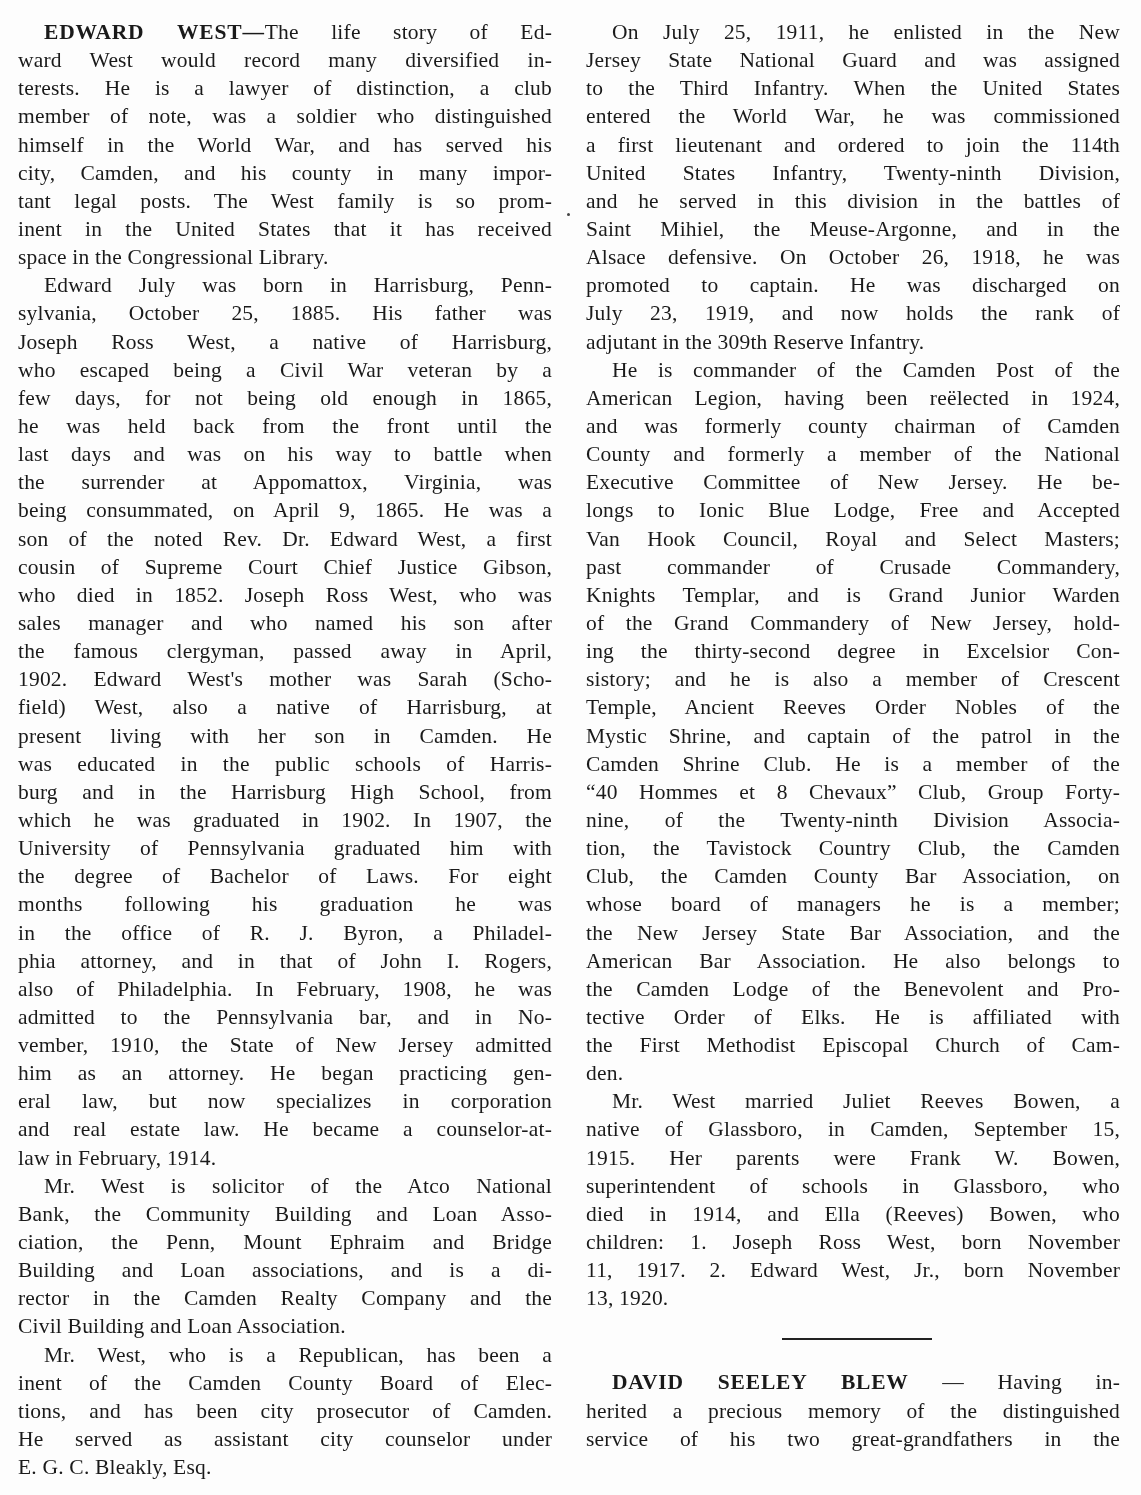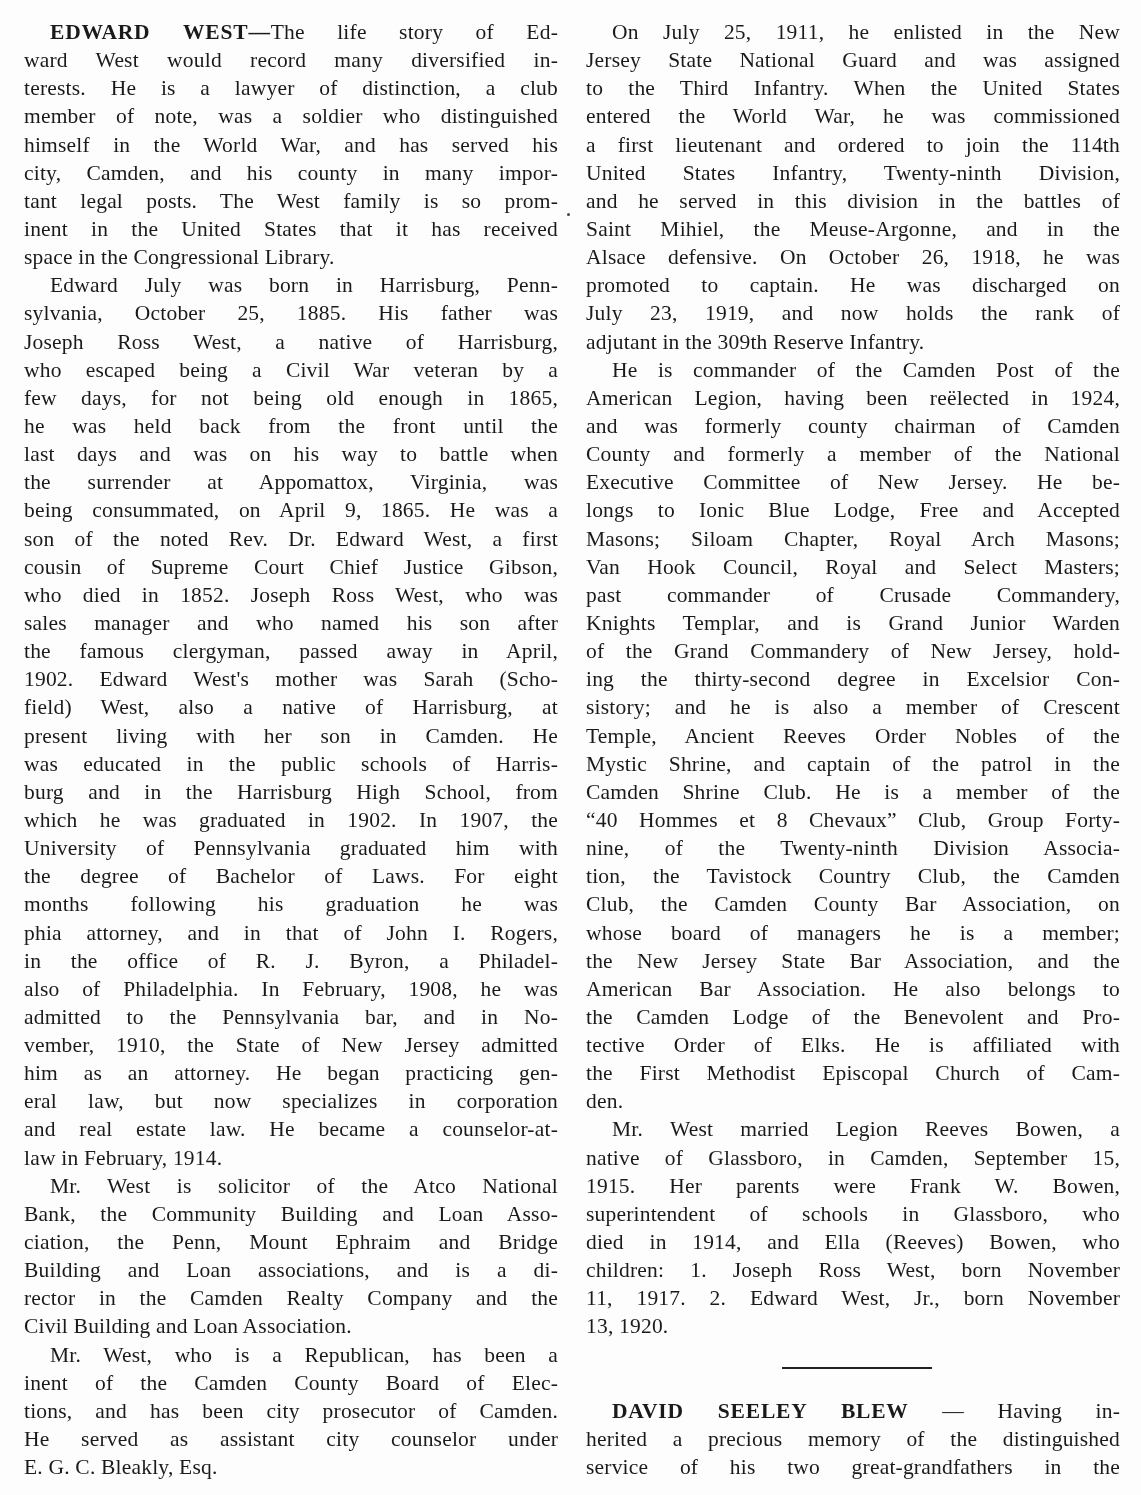--- a/index.html
+++ b/index.html
@@ -1,19 +1,19 @@
 <!DOCTYPE html>
 <html><head>
 <meta charset="utf-8">
 <style>
   html, body { margin: 0; padding: 0; background: #ffffff; }
   body { width: 1141px; height: 1495px; position: relative; overflow: hidden; }
   .page { position: absolute; left: 0; top: 0; width: 1141px; height: 1495px; background: #fdfdfd; }
   .col { position: absolute; top: 18px; width: 534px; }
-  .col-left { left: 24px; }
+  .col-left { left: 18px; }
   .col-right { left: 586px; }
   .line {
     display: block;
     height: 28.15px;
     line-height: 28.15px;
     font-family: "Liberation Serif", "DejaVu Serif", serif;
     font-size: 21.5px;
     color: #1a1a1a;
     text-align: justify;
     text-align-last: justify;
@@ -65,22 +65,22 @@
         <span class="line">the famous clergyman, passed away in April,</span>
         <span class="line">1902.  Edward West's mother was Sarah (Scho-</span>
         <span class="line">field) West, also a native of Harrisburg, at</span>
         <span class="line">present living with her son in Camden.  He</span>
         <span class="line">was educated in the public schools of Harris-</span>
         <span class="line">burg and in the Harrisburg High School, from</span>
         <span class="line">which he was graduated in 1902.  In 1907, the</span>
         <span class="line">University of Pennsylvania graduated him with</span>
         <span class="line">the degree of Bachelor of Laws.  For eight</span>
         <span class="line">months following his graduation he was</span>
+        <span class="line">in the office of R. J. Byron, a Philadel-</span>
         <span class="line">phia attorney, and in that of John I. Rogers,</span>
-        <span class="line">in the office of R. J. Byron, a Philadel-</span>
         <span class="line">also of Philadelphia.  In February, 1908, he was</span>
         <span class="line">admitted to the Pennsylvania bar, and in No-</span>
         <span class="line">vember, 1910, the State of New Jersey admitted</span>
         <span class="line">him as an attorney.  He began practicing gen-</span>
         <span class="line">eral law, but now specializes in corporation</span>
         <span class="line">and real estate law.  He became a counselor-at-</span>
         <span class="line last">law in February, 1914.</span>
       </div>
 
       <div>
@@ -119,21 +119,20 @@
       <span class="line last">adjutant in the 309th Reserve Infantry.</span>
     </div>
 
     <div>
       <span class="line indent">He is commander of the Camden Post of the</span>
       <span class="line">American Legion, having been reëlected in 1924,</span>
       <span class="line">and was formerly county chairman of Camden</span>
       <span class="line">County and formerly a member of the National</span>
       <span class="line">Executive Committee of New Jersey.  He be-</span>
       <span class="line">longs to Ionic Blue Lodge, Free and Accepted</span>
-      <span class="line">Masons; Siloam Chapter, Royal Arch Masons;</span>
       <span class="line">Van Hook Council, Royal and Select Masters;</span>
       <span class="line">past commander of Crusade Commandery,</span>
       <span class="line">Knights Templar, and is Grand Junior Warden</span>
       <span class="line">of the Grand Commandery of New Jersey, hold-</span>
       <span class="line">ing the thirty-second degree in Excelsior Con-</span>
       <span class="line">sistory; and he is also a member of Crescent</span>
       <span class="line">Temple, Ancient Reeves Order Nobles of the</span>
       <span class="line">Mystic Shrine, and captain of the patrol in the</span>
       <span class="line">Camden Shrine Club.  He is a member of the</span>
       <span class="line">“40 Hommes et 8 Chevaux” Club, Group Forty-</span>
@@ -143,21 +142,21 @@
       <span class="line">whose board of managers he is a member;</span>
       <span class="line">the New Jersey State Bar Association, and the</span>
       <span class="line">American Bar Association.  He also belongs to</span>
       <span class="line">the Camden Lodge of the Benevolent and Pro-</span>
       <span class="line">tective Order of Elks.  He is affiliated with</span>
       <span class="line">the First Methodist Episcopal Church of Cam-</span>
       <span class="line last">den.</span>
     </div>
 
     <div>
-      <span class="line indent">Mr. West married Legion Reeves Bowen, a</span>
+      <span class="line indent">Mr. West married Juliet Reeves Bowen, a</span>
       <span class="line">native of Glassboro, in Camden, September 15,</span>
       <span class="line">1915.  Her parents were Frank W. Bowen,</span>
       <span class="line">superintendent of schools in Glassboro, who</span>
       <span class="line">died in 1914, and Ella (Reeves) Bowen, who</span>
       <span class="line">children: 1. Joseph Ross West, born November</span>
       <span class="line">11, 1917.  2. Edward West, Jr., born November</span>
       <span class="line last">13, 1920.</span>
     </div>
 
     <div class="rule-wrap">

